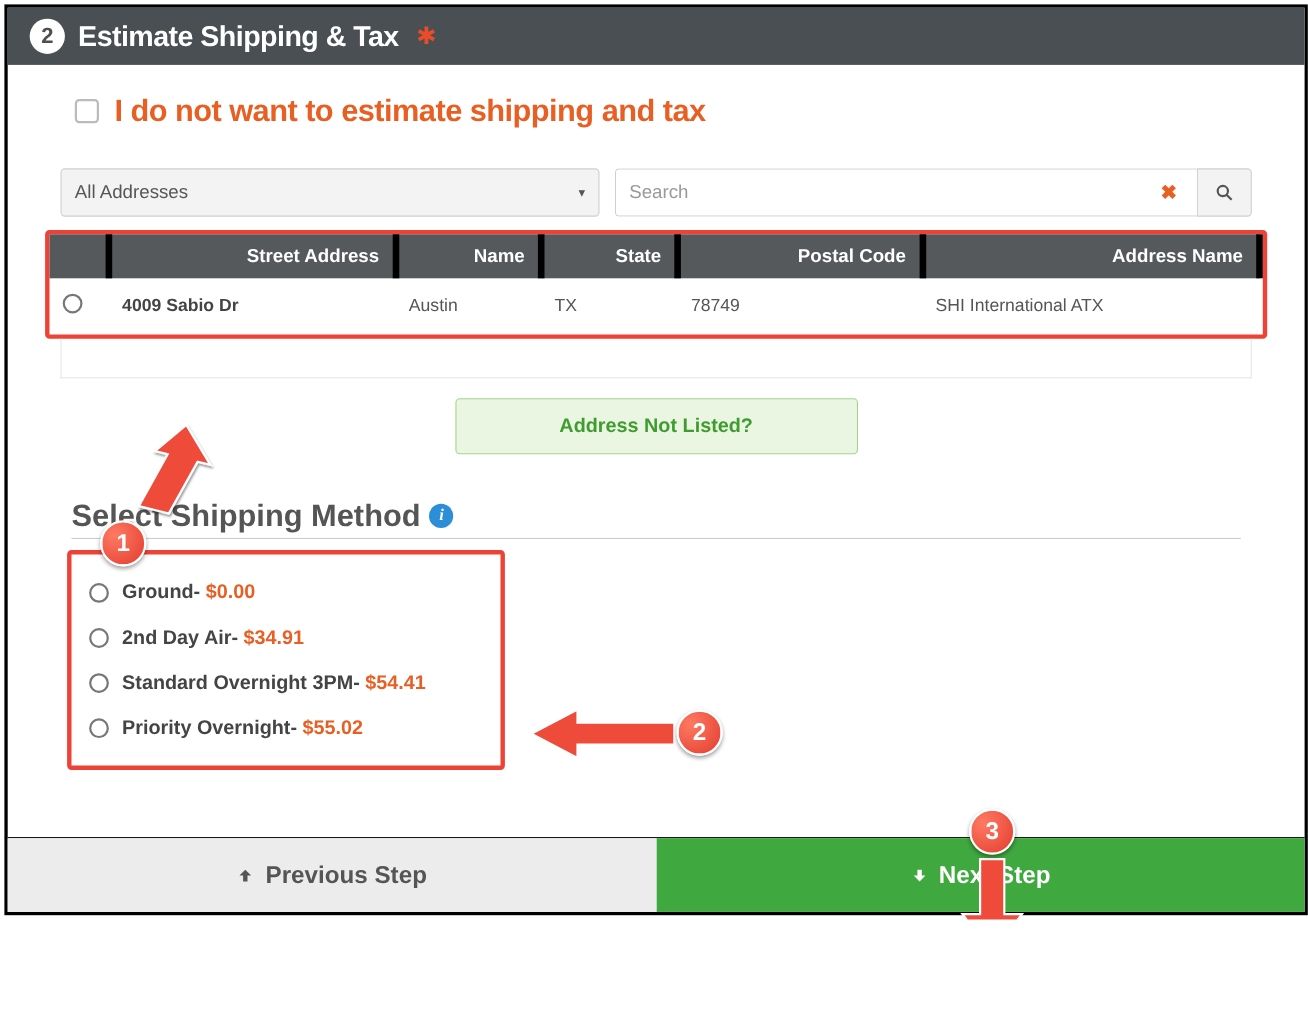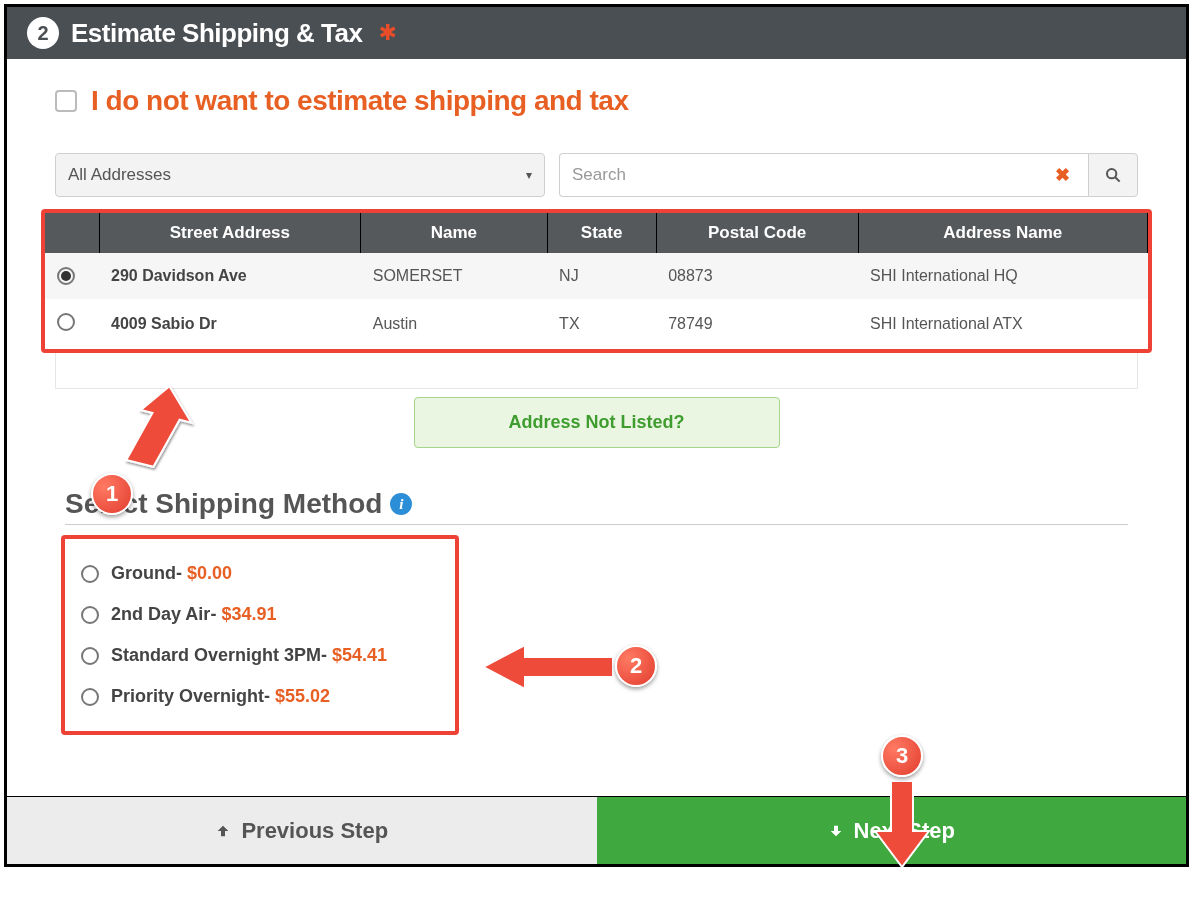--- a/index.html
+++ b/index.html
@@ -35,21 +35,21 @@
   .header-title {
     font-size: 26px;
     font-weight: 700;
     letter-spacing: -0.5px;
     font-family: "Segoe UI Semibold", "Helvetica Neue", Arial, sans-serif;
   }
   .star-req { color: #e84c28; font-size: 22px; margin-left: 4px; }
   .content { padding: 26px 40px 20px 40px; }
   .opt-out-row {
     display: flex; align-items: center; gap: 14px;
-    margin-bottom: 36px; margin-left: 8px;
+    margin-bottom: 36px; margin-left: 21px;
   }
   .opt-out-cb {
     width: 22px; height: 22px;
     border: 2px solid #bbb;
     border-radius: 4px;
     cursor: pointer;
   }
   .opt-out-label {
     color: #e85f24;
     font-weight: 700;
@@ -92,35 +92,35 @@
     border: 1px solid #cfcfcf;
     border-radius: 0 4px 4px 0;
     background: #f3f3f3;
     display:flex; align-items:center; justify-content:center;
     cursor:pointer; color:#555; font-size:16px;
   }
   .addr-outline { border: 4px solid #ee4237; border-radius: 4px; margin: 0 -6px; }
   table.addr { width: 100%; border-collapse: collapse; }
   table.addr th {
     background: #56595c; color: #fff; font-weight: 700;
-    text-align: center; padding: 10px 12px; font-size: 17px;
-    border-right: 1px solid #000000;
+    text-align: right; padding: 10px 12px; font-size: 17px;
+    border-right: 6px solid #000000;
   }
   table.addr th:first-child { width: 54px; }
   table.addr td { padding: 14px 12px; font-size: 16px; color: #555; }
   table.addr tr.row-sel td { background: #f6f6f6; }
   table.addr tr.row td:nth-child(2){ font-weight:700; color:#444;}
   .radio {
     width: 18px; height:18px; border:2px solid #777; border-radius:50%;
     display:inline-flex; align-items:center; justify-content:center; cursor:pointer;
   }
   .radio.sel::after{ content:""; width:10px; height:10px; background:#333; border-radius:50%; }
   .addr-foot { height: 36px; border:1px solid #e6e6e6; border-top:none; margin: 0 8px; }
   .not-listed {
-    display:block; width: 366px; margin: 8px auto 40px auto;
+    display:block; width: 366px; margin: 18px auto 40px auto;
     border: 1px solid #a5d48a; background:#eaf6e2; color:#3f9d2f;
     font-weight:700; font-size:18px; padding: 14px 0; text-align:center;
     border-radius:4px; cursor:pointer;
   }
   .ship-heading {
     display:flex; align-items:center; gap:8px;
     font-size:28px; font-weight:700; color:#555;
     border-bottom:1px solid #ccc; padding-bottom:4px; margin: 0 18px 10px 18px;
   }
   .info-ic { width:22px;height:22px;border-radius:50%;background:#2b8ed6;color:#fff;
@@ -199,28 +199,20 @@
           <tr>
             <th></th>
             <th>Street Address</th>
             <th>Name</th>
             <th>State</th>
             <th>Postal Code</th>
             <th>Address Name</th>
           </tr>
         </thead>
         <tbody>
-          <tr class="row row-sel">
-            <td><span class="radio sel"></span></td>
-            <td>290 Davidson Ave</td>
-            <td>SOMERSET</td>
-            <td>NJ</td>
-            <td>08873</td>
-            <td>SHI International HQ</td>
-          </tr>
           <tr class="row">
             <td><span class="radio"></span></td>
             <td>4009 Sabio Dr</td>
             <td>Austin</td>
             <td>TX</td>
             <td>78749</td>
             <td>SHI International ATX</td>
           </tr>
         </tbody>
       </table>

